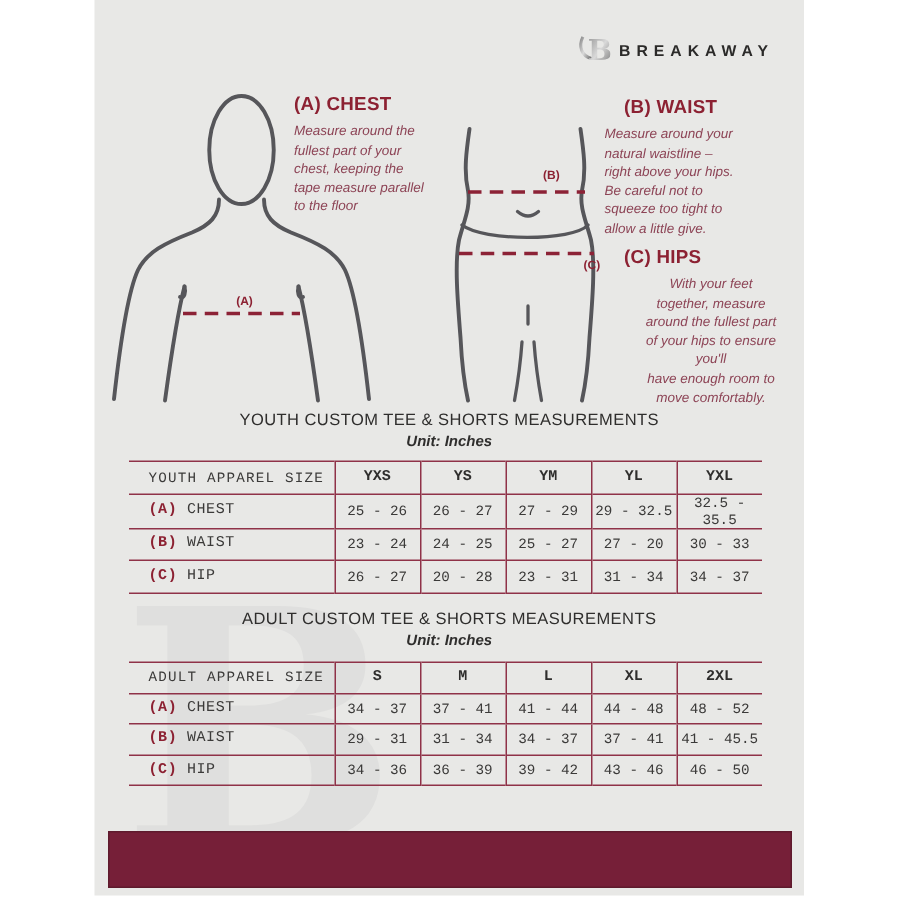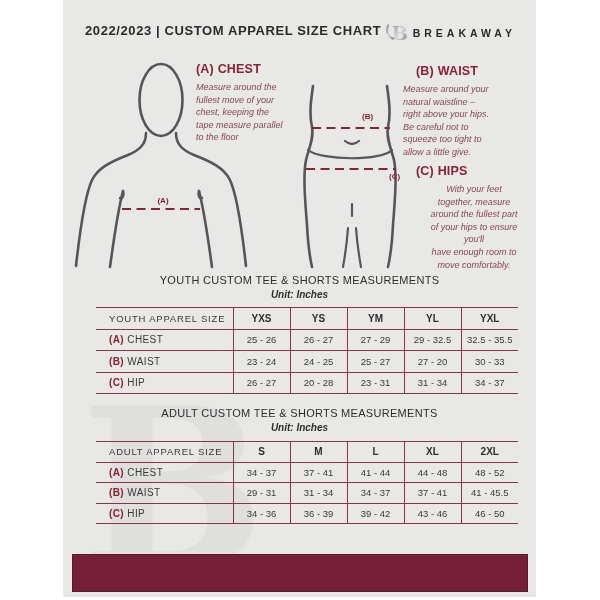--- a/index.html
+++ b/index.html
@@ -26,21 +26,21 @@
   .lab-a{left:88px;top:196px;width:24px;text-align:center;}
   .lab-b{left:299px;top:112px;}
   .lab-c{left:326px;top:172px;}
   
   .sec-title{position:absolute;left:0;width:473px;text-align:center;font-size:11px;font-weight:normal;
     letter-spacing:0.3px;color:var(--dark);z-index:2;}
   .sec-unit{position:absolute;left:0;width:473px;text-align:center;font-size:10px;font-style:italic;color:var(--dark);z-index:2;font-weight:bold;}
   .yt-title{top:274px;} .yt-unit{top:289px;}
   .ad-title{top:407px;} .ad-unit{top:422px;}
   
-  table.sizes{position:absolute;left:33px;width:422px;border-collapse:collapse;table-layout:fixed;z-index:2;}
+  table.sizes{position:absolute;left:23px;width:422px;border-collapse:collapse;table-layout:fixed;z-index:2;font-family:Liberation Mono, monospace;}
   .yt-table{top:307px;} .ad-table{top:441px;}
   table.sizes tr{border-bottom:1.5px solid var(--line);}
   table.sizes thead tr{border-top:1.5px solid var(--line);}
   table.sizes th,table.sizes td{font-weight:normal;color:var(--cell);text-align:center;vertical-align:middle;padding:0;}
   .yt-table th,.yt-table td{height:21.5px;}
   .ad-table th,.ad-table td{height:20.5px;}
   table.sizes th:not(:first-child),table.sizes td:not(:first-child){border-left:1.4px solid var(--line);}
   table.sizes th.lbl{font-size:9.5px;letter-spacing:0.8px;text-align:left;padding-left:13px;}
   table.sizes th.size{font-size:10px;font-weight:bold;color:var(--dark);}
   table.sizes td.lbl{text-align:left;padding-left:13px;font-size:10px;letter-spacing:0.4px;}
@@ -50,21 +50,20 @@
   .footer-bar{position:absolute;left:9px;top:554px;width:456px;height:38px;background:var(--bar);
     border:1.5px solid #5e1a2d;z-index:3;}
 </style>
 </head>
 <body>
 
 <div class="panel">
 
   <div class="watermark">B</div>
 
-  <div class="hdr-title">2022/2023  |  CUSTOM APPAREL SIZE CHART</div>
   <div class="brand">
     <span>
       <svg width="24" height="26" viewBox="0 0 30 32">
         <defs>
           <linearGradient id="silver" x1="0" y1="0" x2="1" y2="1">
             <stop offset="0" stop-color="#8e8e8e"></stop>
               <stop offset="0.5" stop-color="#d9d9d9"></stop>
               <stop offset="1" stop-color="#6f6f6f"></stop>
           </linearGradient>
         </defs>
@@ -100,21 +99,21 @@
       <path d="M312 128 L390 128"></path>
       <path d="M306 169 L396 169"></path>
     </g>
   </svg>
   <span class="fig-label lab-a">(A)</span>
   <span class="fig-label lab-b">(B)</span>
   <span class="fig-label lab-c">(C)</span>
 
   <div class="diag-head h-chest">(A) CHEST</div>
   <div class="diag-body p-chest">Measure around the
-fullest move of your
+fullest part of your
 chest, keeping the
 tape measure parallel
 to the floor</div>
   <div class="diag-head h-waist">(B) WAIST</div>
   <div class="diag-body p-waist">Measure around your
 natural waistline –
 right above your hips.
 Be careful not to
 squeeze too tight to
 allow a little give.</div>

